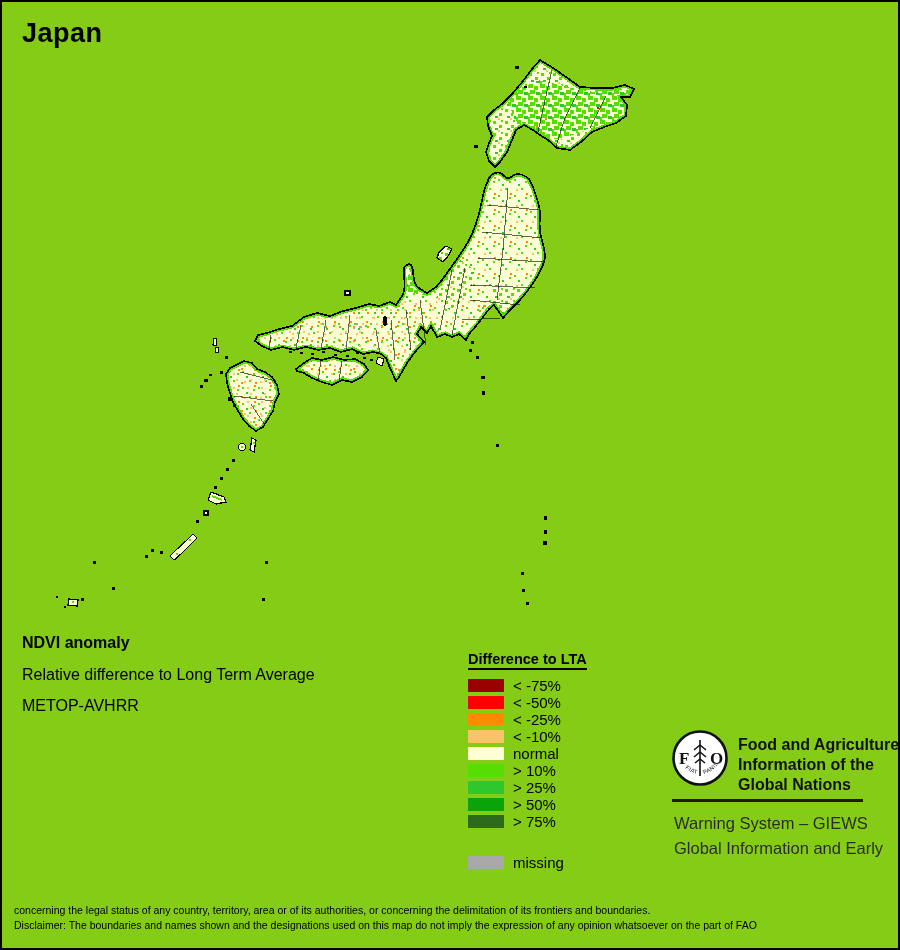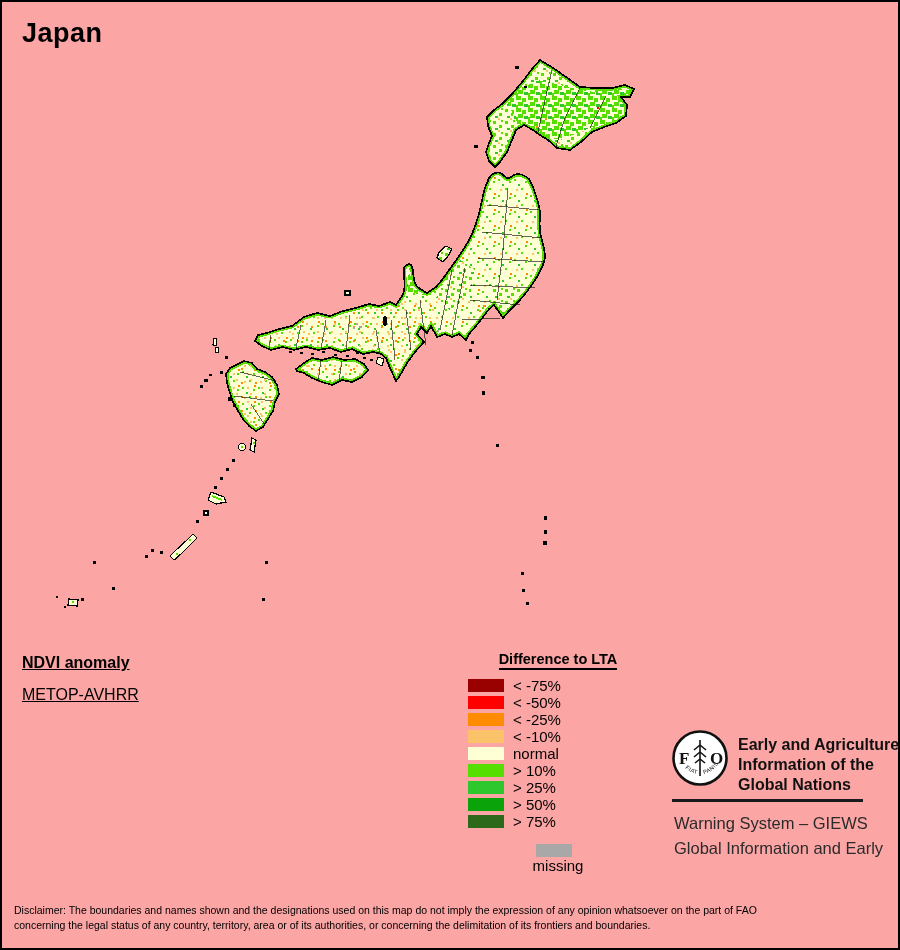--- a/index.html
+++ b/index.html
@@ -1,31 +1,31 @@
 <!DOCTYPE html>
 <html><head>
 <meta charset="utf-8">
 <style>
   html,body{margin:0;padding:0;background:#fff;}
-  .page{position:relative;width:900px;height:950px;background:#fca5a5;overflow:hidden;
+  .page{position:relative;width:900px;height:950px;background:#84cc16;overflow:hidden;
         font-family:"Liberation Sans",sans-serif;color:#000;}
   .frame{position:absolute;inset:0;border:2px solid #000;pointer-events:none;}
   .map-title{position:absolute;left:22px;top:18px;font-size:27px;font-weight:bold;letter-spacing:.5px;}
   .map-svg{position:absolute;left:0;top:0;}
 
   
-  .legend{position:absolute;left:468px;top:650px;width:180px;text-align:center;}
+  .legend{position:absolute;left:468px;top:650px;width:180px;}
   .legend-title{font-size:14.5px;font-weight:bold;border-bottom:2px solid #000;display:inline-block;padding-bottom:1px;margin-bottom:7px;}
   .legend-row{display:flex;align-items:center;height:17px;}
-  .legend-row.missing{margin-top:14px;flex-direction:column;}
+  .legend-row.missing{margin-top:24px;}
   .swatch{width:36px;height:13px;margin-right:9px;flex:0 0 auto;}
   .legend-label{font-size:15px;}
 
   
-  .info{position:absolute;left:22px;top:654px;width:420px;text-decoration:underline;}
+  .info{position:absolute;left:22px;top:634px;width:420px;}
   .info-heading{font-size:16px;font-weight:bold;margin-bottom:14px;}
   .info-line{font-size:16px;margin-bottom:13px;}
 
   
   .fao-logo{position:absolute;left:670px;top:728px;}
   .fao-name{position:absolute;left:738px;top:735px;font-size:16px;font-weight:bold;line-height:20px;color:#111;}
   .fao-rule{position:absolute;left:672px;top:799px;width:191px;height:3px;background:#1a1a1a;}
   .giews{position:absolute;left:674px;top:811px;font-size:16.5px;line-height:25px;color:#2b2b2b;}
 
   .disclaimer{position:absolute;left:14px;top:903px;width:876px;font-size:10.5px;line-height:15px;color:#000;}
@@ -299,20 +299,21 @@
       <div class="legend-label">&gt; 75%</div>
     </div>
     <div class="legend-row missing">
       <div class="swatch" style="background: rgb(168, 168, 168);"></div>
       <div class="legend-label">missing</div>
     </div>
   </div>
 
   <div class="info">
     <div class="info-heading">NDVI anomaly</div>
+    <div class="info-line">Relative difference to Long Term Average</div>
     <div class="info-line">METOP-AVHRR</div>
   </div>
 
   <svg class="fao-logo" width="60" height="60" viewBox="0 0 60 60">
     <circle cx="30" cy="30" r="26.5" fill="#fff" stroke="#111" stroke-width="2.6"></circle>
     <text x="9" y="36" font-family="Liberation Serif, serif" font-size="17" font-weight="bold" fill="#111">F</text>
     <text x="40" y="36" font-family="Liberation Serif, serif" font-size="17" font-weight="bold" fill="#111">O</text>
 
     <g stroke="#111" stroke-width="1.6" fill="none">
       <path d="M30,12 L30,48"></path>
@@ -323,27 +324,27 @@
       <path d="M30,31 L25,35"></path>
         <path d="M30,31 L35,35"></path>
     </g>
     <path id="mottoArc" d="M12,36 A21,21 0 0,0 48,36" fill="none" stroke="none"></path>
     <text font-size="5.6" fill="#111" letter-spacing="0.5" font-family="Liberation Sans, sans-serif">
       <textPath href="#mottoArc" startOffset="12%">FIAT · PANIS</textPath>
     </text>
   </svg>
 
   <div class="fao-name">
-    <div>Early and Agriculture</div>
+    <div>Food and Agriculture</div>
     <div>Information of the</div>
     <div>Global Nations</div>
   </div>
   <div class="fao-rule"></div>
   <div class="giews">
     <div>Warning System – GIEWS</div>
     <div>Global Information and Early</div>
   </div>
 
   <div class="disclaimer">
+    <div>concerning the legal status of any country, territory, area or of its authorities, or concerning the delimitation of its frontiers and boundaries.</div>
     <div>Disclaimer: The boundaries and names shown and the designations used on this map do not imply the expression of any opinion whatsoever on the part of FAO</div>
-    <div>concerning the legal status of any country, territory, area or of its authorities, or concerning the delimitation of its frontiers and boundaries.</div>
   </div>
 </div>
 
 </body></html>

